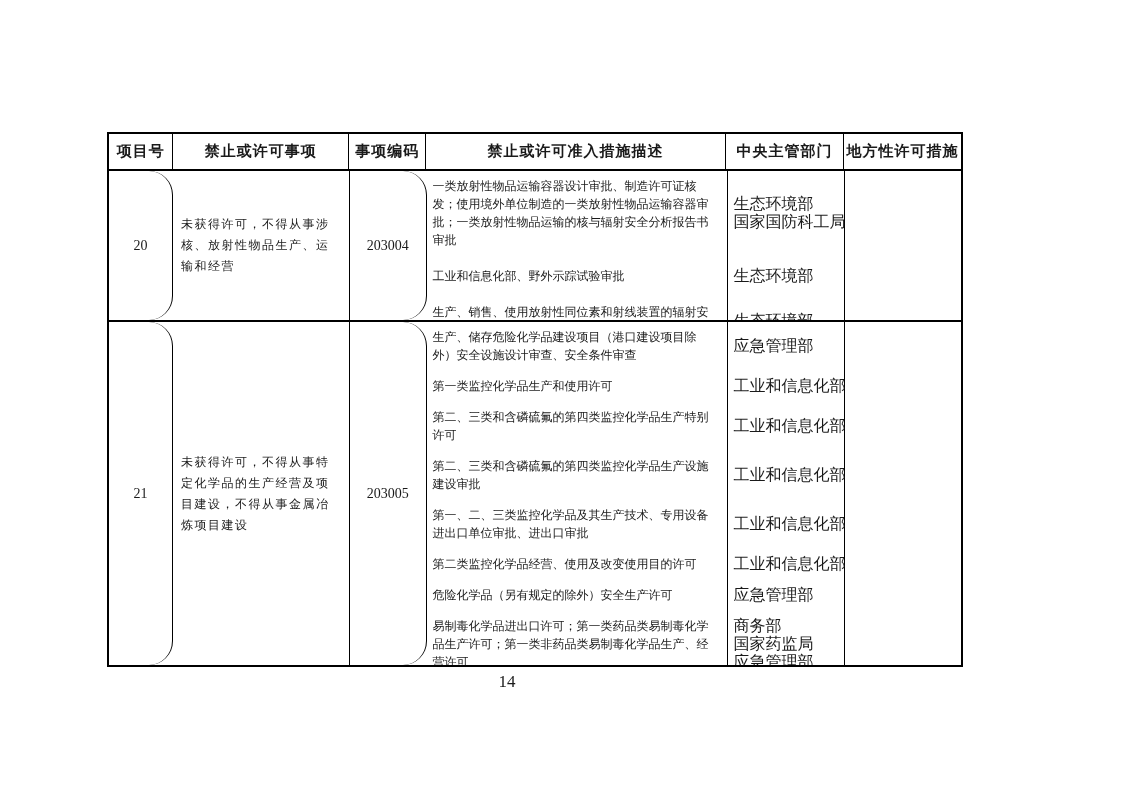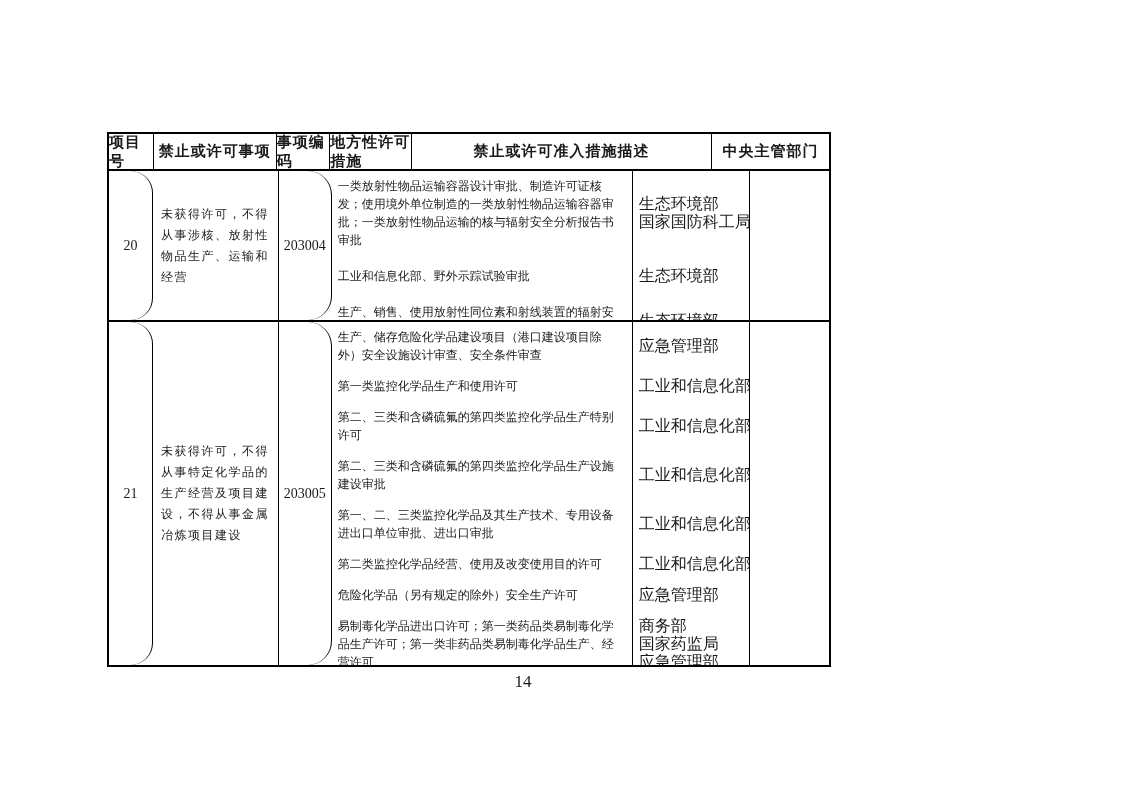--- a/index.html
+++ b/index.html
@@ -10,21 +10,21 @@
     height: 793px;
     font-family: "Liberation Serif", "DejaVu Serif", serif;
     color: #1a1a1a;
     overflow: hidden;
   }
 
   .doc-table {
     position: absolute;
     left: 107px;
     top: 132px;
-    width: 724px;
+    width: 856px;
     border: 2px solid #000;
     background: #fff;
   }
 
   .thead { display: flex; height: 37px; border-bottom: 2px solid #000; }
   .thead .cell {
     display: flex; align-items: center; justify-content: center;
     font-weight: bold; font-size: 15px; letter-spacing: 1px;
     border-right: 1px solid #000;
   }
@@ -72,38 +72,38 @@
   .m-dept {
     width: 117px; padding: 0 4px 0 7px;
     font-size: 16px; line-height: 18px;
   }
   .m-dept div { white-space: nowrap; }
 
   .c-local { }
 
   .page-number {
     position: absolute;
-    top: 672px; left: 16px; width: 1014px;
+    top: 672px; left: 0; width: 1014px;
     text-align: center;
     font-size: 17px;
   }
 </style>
 </head>
 <body>
 
 <div class="doc-table">
   <div class="thead">
     <div class="cell c1">项目号</div>
     <div class="cell c2">禁止或许可事项</div>
     <div class="cell c3">事项编码</div>
-    <div class="cell c5">地方性许可措施</div>
     <div class="cell c4" style="padding: 0px;">
         <div style="display: flex; align-items: center; justify-content: center; height: 100%; width: 300px; border-right: 1px solid rgb(0, 0, 0);">禁止或许可准入措施描述</div>
         <div style="display: flex; align-items: center; justify-content: center; height: 100%; width: 117px;">中央主管部门</div>
       </div>
+    <div class="cell c5">地方性许可措施</div>
   </div>
   <div id="table-body">
       <div class="trow row-0">
         <div class="cell c1 c-item">20</div>
         <div class="cell c2 c-matter">未获得许可，不得从事涉核、放射性物品生产、运输和经营</div>
         <div class="cell c3 c-code">203004</div>
         <div class="cell c4 c-measures">
           <div class="pair">
             <div class="m-desc">一类放射性物品运输容器设计审批、制造许可证核发；使用境外单位制造的一类放射性物品运输容器审批；一类放射性物品运输的核与辐射安全分析报告书审批</div>
             <div class="m-dept">

